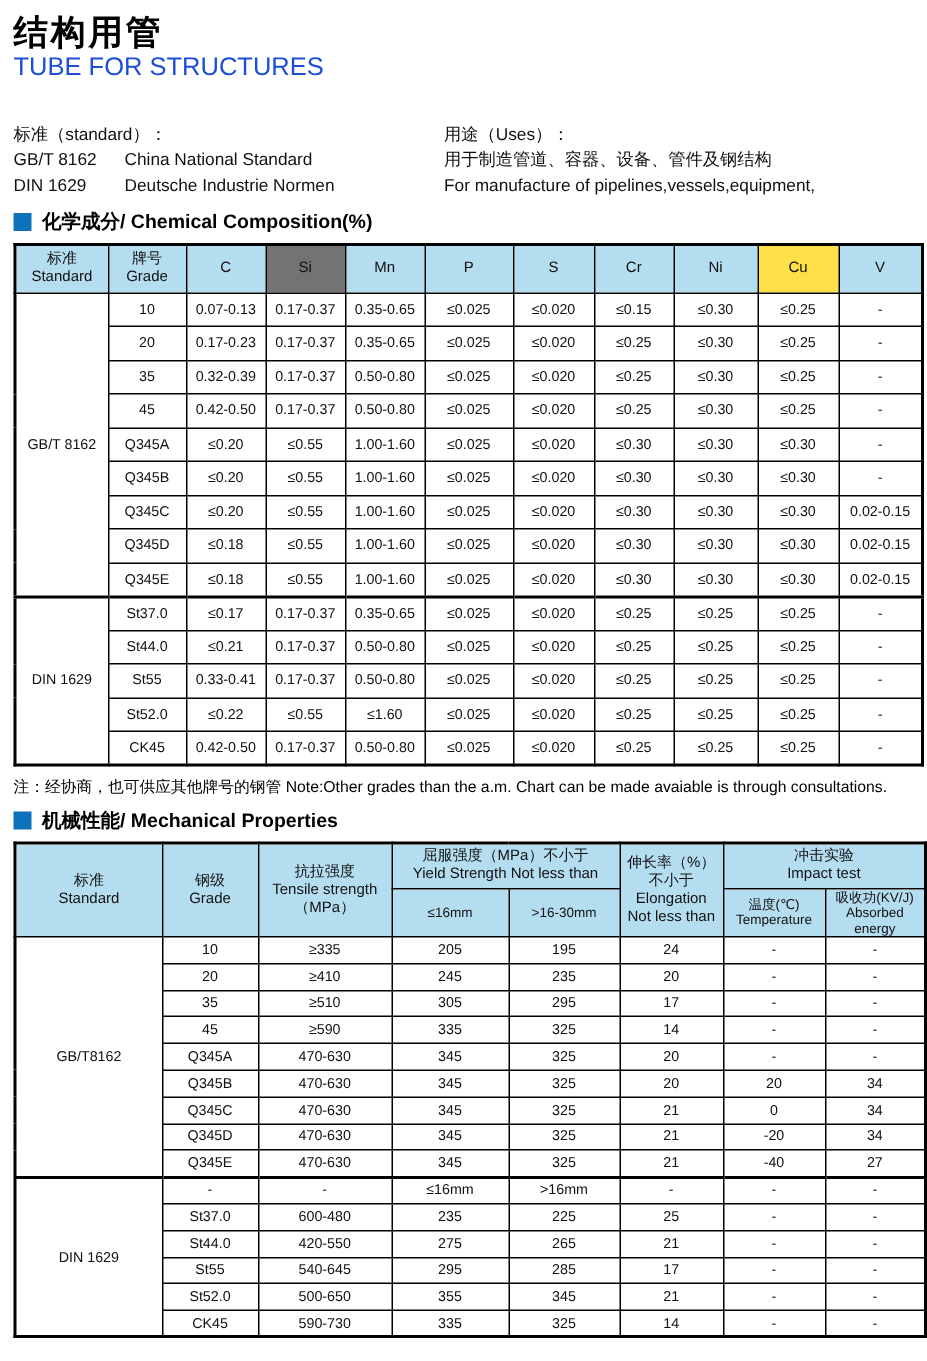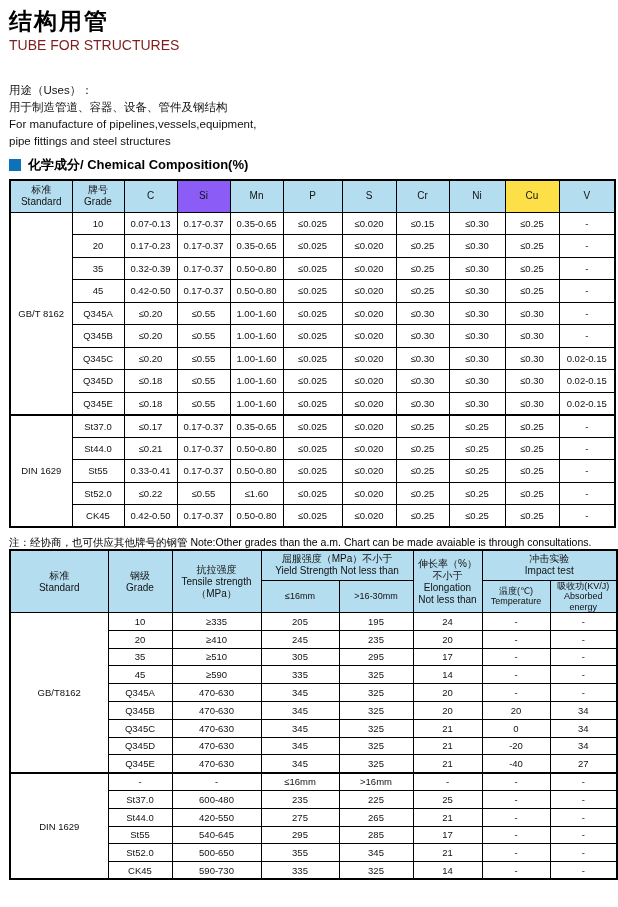--- a/index.html
+++ b/index.html
@@ -10,21 +10,21 @@
     color: #111;
     font-family: "Liberation Sans", "DejaVu Sans", sans-serif;
     overflow: hidden;
   }
   .wrap { padding: 8px 8px 0 9px; }
 
   .title {
     font-size: 23px; font-weight: bold; margin: 0;
     letter-spacing: 2px; line-height: 26px; color:#000;
   }
-  .subtitle { font-size: 14px; line-height: 18px; margin-top: 2px; color:#7f1d1d; }
+  .subtitle { font-size: 17px; line-height: 18px; margin-top: 2px; color:#1d4ed8; }
 
   .info { display: flex; margin-top: 28px; font-size: 11.5px; line-height: 17px; }
   .info-left { width: 287px; }
   .std-row { display: flex; }
   .std-code { width: 74px; }
   .info-right { flex: 1; }
 
   .section-head {
     display: flex; align-items: center; gap: 7px;
     font-weight: bold; font-size: 13px; line-height: 14px;
@@ -55,25 +55,35 @@
 </style>
 </head>
 <body>
 
 <div class="wrap">
 
   <h1 class="title">结构用管</h1>
   <div class="subtitle">TUBE FOR STRUCTURES</div>
 
   <div class="info">
+    <div class="info-left">
+      <div>标准（standard）：</div>
+      <div class="std-row">
+        <span class="std-code">GB/T 8162</span>
+        <span>China National Standard</span>
+      </div>
+      <div class="std-row">
+        <span class="std-code">DIN 1629</span>
+        <span>Deutsche Industrie Normen</span>
+      </div>
+    </div>
     <div class="info-right">
       <div>用途（Uses）：</div>
       <div>用于制造管道、容器、设备、管件及钢结构</div>
       <div>For manufacture of pipelines,vessels,equipment,</div>
-      <div>pipe fittings and steel structures</div>
     </div>
   </div>
 
   <div class="section-head" style="margin-top:8px;">
     <span class="sq" style="background: rgb(13, 114, 185);"></span>
     <span>化学成分/ Chemical Composition(%)</span>
   </div>
 
   <table id="chem-table" class="t1">
       <colgroup>
@@ -89,21 +99,21 @@
         <col style="width: 54px;">
         <col style="width: 56px;">
       </colgroup>
       <thead>
         <tr>
           <th style="background: rgb(181, 221, 240);">标准
 Standard</th>
           <th style="background: rgb(181, 221, 240);">牌号
 Grade</th>
           <th style="background: rgb(181, 221, 240);">C</th>
-          <th style="background: #8b5cf6;">Si</th>
+          <th style="background: #737373;">Si</th>
           <th style="background: rgb(181, 221, 240); text-align: center;">Mn</th>
           <th style="background: rgb(181, 221, 240);">P</th>
           <th style="background: rgb(181, 221, 240);">S</th>
           <th style="background: rgb(181, 221, 240); margin-left: 36px;">Cr</th>
           <th style="background: rgb(181, 221, 240);">Ni</th>
           <th style="background: #fde047;">Cu</th>
           <th style="background: rgb(181, 221, 240);">V</th>
         </tr>
       </thead>
       <tbody>
@@ -275,20 +285,24 @@
           <td>≤0.25</td>
           <td>≤0.25</td>
           <td>≤0.25</td>
           <td>-</td>
         </tr>
       </tbody>
     </table>
 
   <div class="note">注：经协商，也可供应其他牌号的钢管 Note:Other grades than the a.m. Chart can be made avaiable is through consultations.</div>
 
+  <div class="section-head">
+    <span class="sq" style="background: rgb(13, 114, 185);"></span>
+    <span>机械性能/ Mechanical Properties</span>
+  </div>
 
   <table id="mech-table" class="t2">
       <colgroup>
         <col style="width: 98px;">
         <col style="width: 64px;">
         <col style="width: 89px;">
         <col style="width: 78px;">
         <col style="width: 74px;">
         <col style="width: 69px;">
         <col style="width: 68px;">

